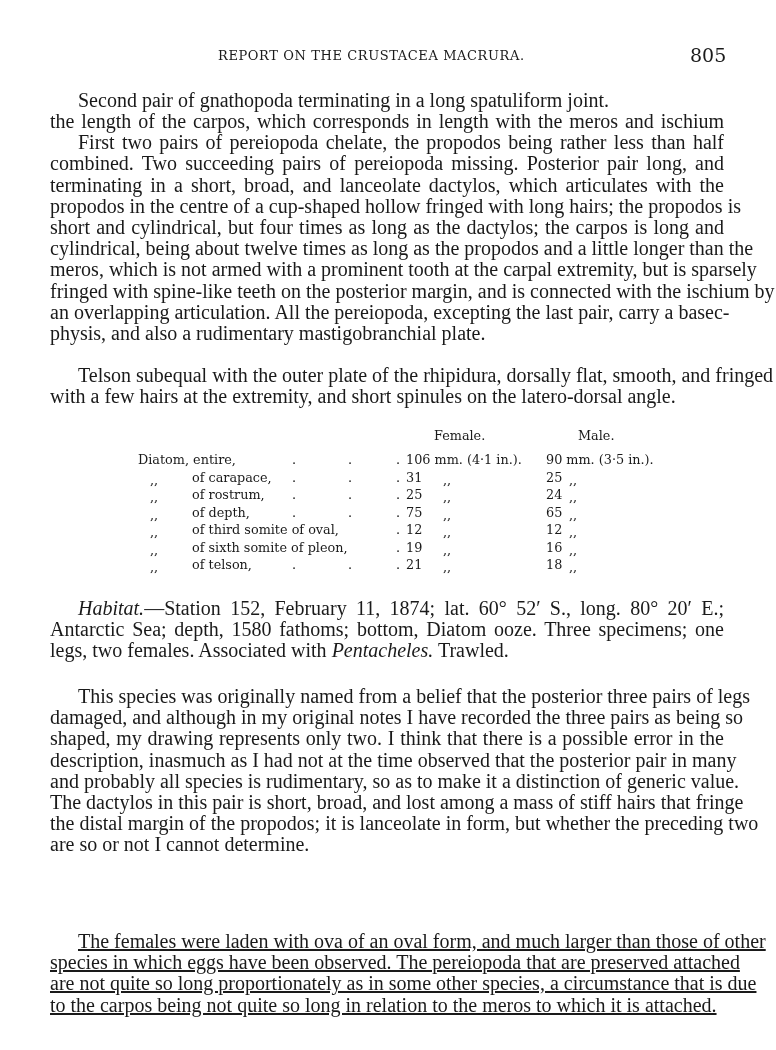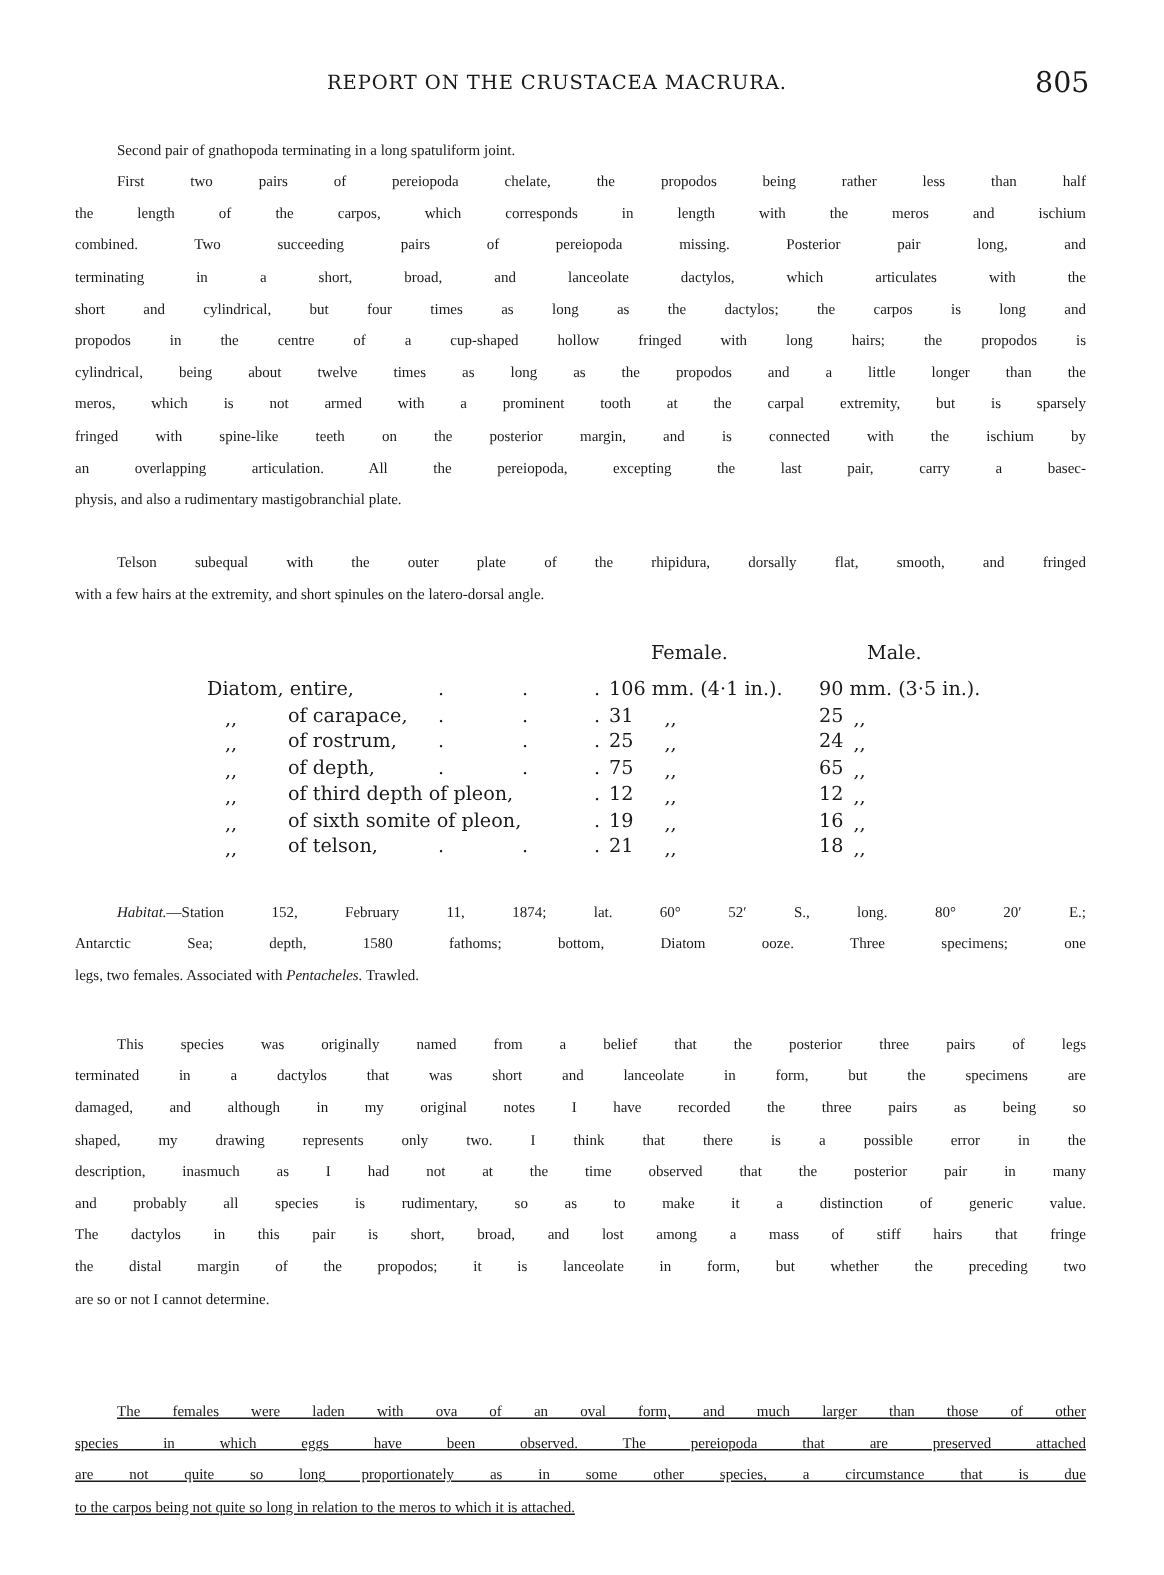--- a/index.html
+++ b/index.html
@@ -1,21 +1,21 @@
 <!DOCTYPE html>
 <html><head>
 <meta charset="utf-8">
 <style>
   html, body { margin:0; padding:0; background:#ffffff; }
   body { width:776px; height:1050px; position:relative; overflow:hidden; color:#1a1a1a;
          font-family:"DejaVu Serif", "Liberation Serif", serif; }
   .header { position:absolute; top:44px; left:0; width:708px; height:24px; }
   .running-title { position:absolute; left:218px; top:4px; font-size:13px; letter-spacing:0.6px; }
   .page-number { position:absolute; left:690px; top:0px; font-size:19px; }
-  .body-text { position:absolute; left:50px; width:674px; font-size:10px; line-height:21.2px;
+  .body-text { position:absolute; left:50px; width:674px; font-size:20px; line-height:21.2px;
                text-align:justify; font-family:"Liberation Serif", serif; }
   .para { margin:0; text-indent:28px; }
   .line { display:block; text-align:justify; text-align-last:justify; white-space:nowrap; }
   .line.last { text-align-last:left; }
   #p1 { top:90px; }
   #p2 { top:111px; }
   #p3 { top:365px; }
   #habitat { top:598px; }
   #p4 { top:686px; }
   #p5 { top:931px;text-decoration:underline; }
@@ -43,26 +43,26 @@
 </div>
 
 <div class="body-text" id="p1">
   <p class="para">
       <span class="line last">Second pair of gnathopoda terminating in a long spatuliform joint.</span>
     </p>
 </div>
 
 <div class="body-text" id="p2">
   <p class="para">
+      <span class="line" style="margin-left: -28px;">the length of the carpos, which corresponds in length with the meros and ischium</span>
       <span class="line">First two pairs of pereiopoda chelate, the propodos being rather less than half</span>
-      <span class="line" style="margin-left: -28px;">the length of the carpos, which corresponds in length with the meros and ischium</span>
       <span class="line" style="margin-left: -28px;">combined. Two succeeding pairs of pereiopoda missing. Posterior pair long, and</span>
       <span class="line" style="margin-left: -28px;">terminating in a short, broad, and lanceolate dactylos, which articulates with the</span>
+      <span class="line" style="margin-left: -28px;">propodos in the centre of a cup-shaped hollow fringed with long hairs; the propodos is</span>
       <span class="line" style="margin-left: -28px;">short and cylindrical, but four times as long as the dactylos; the carpos is long and</span>
-      <span class="line" style="margin-left: -28px;">propodos in the centre of a cup-shaped hollow fringed with long hairs; the propodos is</span>
       <span class="line" style="margin-left: -28px;">cylindrical, being about twelve times as long as the propodos and a little longer than the</span>
       <span class="line" style="margin-left: -28px;">meros, which is not armed with a prominent tooth at the carpal extremity, but is sparsely</span>
       <span class="line" style="margin-left: -28px;">fringed with spine-like teeth on the posterior margin, and is connected with the ischium by</span>
       <span class="line" style="margin-left: -28px;">an overlapping articulation. All the pereiopoda, excepting the last pair, carry a basec-</span>
       <span class="line last" style="margin-left: -28px;">physis, and also a rudimentary mastigobranchial plate.</span>
     </p>
 </div>
 
 <div class="body-text" id="p3">
   <p class="para">
@@ -111,21 +111,21 @@
         <span class="c-dot" style="position: absolute; left: 154px;">.</span>
         <span class="c-dot" style="position: absolute; left: 210px;">.</span>
         <span class="c-dot" style="position: absolute; left: 258px;">.</span>
         <span class="c-female">75</span>
         <span class="c-fdit">,,</span>
         <span class="c-male">65</span>
         <span class="c-mdit">,,</span>
       </div>
       <div class="row" style="top: 94px;">
         <span class="c-dit">,,</span>
-        <span class="c-label">of third depth of pleon,</span>
+        <span class="c-label">of third somite of oval,</span>
         <span class="c-dot" style="position: absolute; left: 258px;">.</span>
         <span class="c-female">12</span>
         <span class="c-fdit">,,</span>
         <span class="c-male">12</span>
         <span class="c-mdit">,,</span>
       </div>
       <div class="row" style="top: 111.5px;">
         <span class="c-dit">,,</span>
         <span class="c-label">of sixth somite of pleon,</span>
         <span class="c-dot" style="position: absolute; left: 258px;">.</span>
@@ -152,21 +152,20 @@
   <p class="para" style="margin:0">
     <span class="line"><i>Habitat.</i><span>—Station 152, February 11, 1874; lat. 60° 52′ S., long. 80° 20′ E.;</span></span>
     <span class="line" style="margin-left:-28px">Antarctic Sea; depth, 1580 fathoms; bottom, Diatom ooze. Three specimens; one</span>
     <span class="line last" style="margin-left:-28px"><span>legs, two females. Associated with </span><i>Pentacheles.</i><span> Trawled.</span></span>
   </p>
 </div>
 
 <div class="body-text" id="p4">
   <p class="para">
       <span class="line">This species was originally named from a belief that the posterior three pairs of legs</span>
-      <span class="line" style="margin-left: -28px;">terminated in a dactylos that was short and lanceolate in form, but the specimens are</span>
       <span class="line" style="margin-left: -28px;">damaged, and although in my original notes I have recorded the three pairs as being so</span>
       <span class="line" style="margin-left: -28px;">shaped, my drawing represents only two. I think that there is a possible error in the</span>
       <span class="line" style="margin-left: -28px;">description, inasmuch as I had not at the time observed that the posterior pair in many</span>
       <span class="line" style="margin-left: -28px;">and probably all species is rudimentary, so as to make it a distinction of generic value.</span>
       <span class="line" style="margin-left: -28px;">The dactylos in this pair is short, broad, and lost among a mass of stiff hairs that fringe</span>
       <span class="line" style="margin-left: -28px;">the distal margin of the propodos; it is lanceolate in form, but whether the preceding two</span>
       <span class="line last" style="margin-left: -28px;">are so or not I cannot determine.</span>
     </p>
 </div>
 

